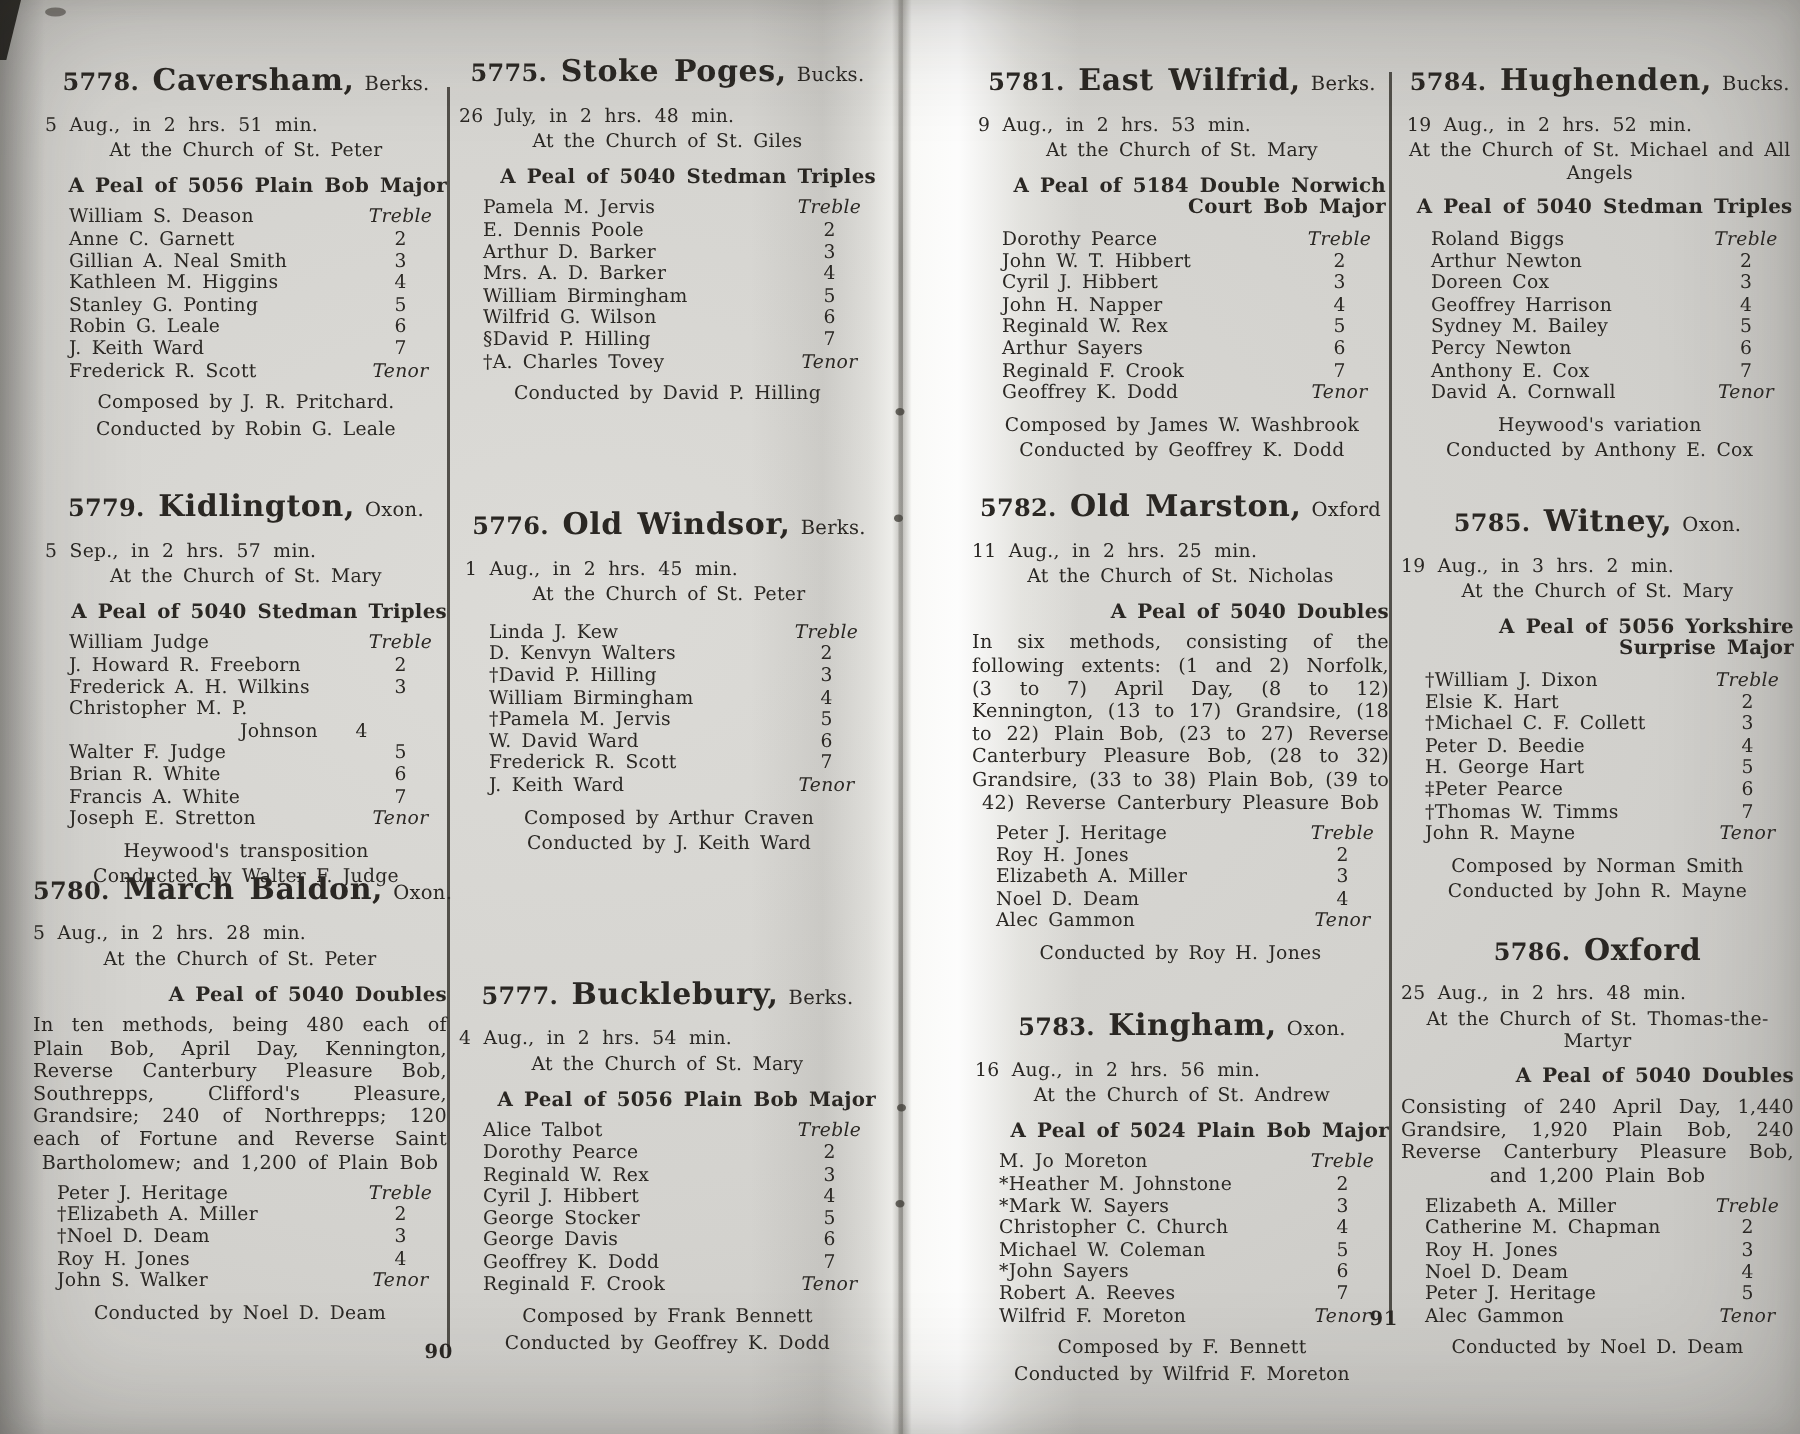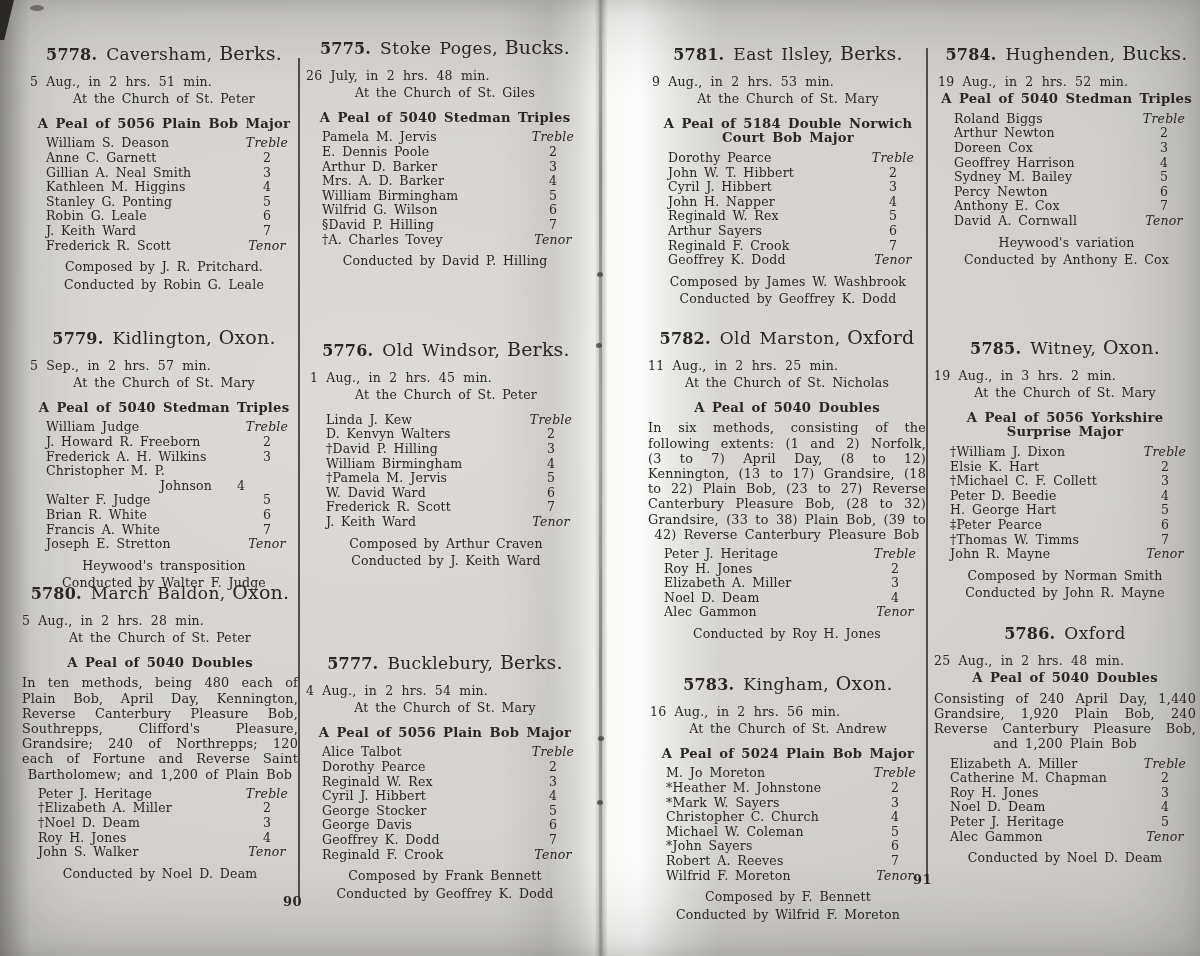--- a/index.html
+++ b/index.html
@@ -46,25 +46,25 @@
   }
   .corner-speck{position:absolute;left:30px;top:5px;width:14px;height:6px;background:#3c3933;border-radius:50%;opacity:.55;}
   
   .rule{position:absolute;width:2px;background:#34322c;opacity:.82;}
   .rule.r1{left:298px;top:58px;height:840px;}
   .rule.r2{left:926px;top:48px;height:832px;}
   
   .peal{position:absolute;font-size:12.5px;line-height:14.6px;letter-spacing:.2px;word-spacing:2.5px;}
   .head{text-align:center;margin-bottom:11px;white-space:nowrap;}
   .head .num{font-weight:bold;font-size:16px;margin-right:9px;}
-  .head .place{font-weight:normal;font-size:17px;letter-spacing:.4px;}
-  .head .county{font-size:19px;}
+  .head .place{font-weight:bold;font-size:20px;letter-spacing:.4px;}
+  .head .county{font-size:13px;}
   .date{text-align:left;margin-bottom:3px;word-spacing:4px;}
   .church{text-align:center;margin-bottom:10px;}
-  .title{text-align:center;font-weight:bold;font-size:13.2px;margin-bottom:5px;letter-spacing:.2px;}
+  .title{text-align:right;font-weight:bold;font-size:13.2px;margin-bottom:5px;letter-spacing:.2px;}
   .desc{text-align:justify;text-align-last:center;font-size:12.8px;line-height:15.2px;margin-bottom:5px;word-spacing:3px;}
   .ringers{padding-left:16px;padding-right:2px;margin-bottom:7px;}
   .ringer{display:flex;align-items:flex-end;}
   .rname{flex:1;text-indent:-8px;padding-left:8px;white-space:nowrap;}
   .rname.long{white-space:normal;max-width:158px;text-align:left;text-align-last:right;}
   .bell{width:58px;text-align:center;flex:none;}
   .bell.word{font-style:italic;}
   .note{text-align:center;margin-top:3px;}
   .pagenum{position:absolute;font-size:13px;font-weight:bold;letter-spacing:.5px;}
   .pagenum.pl{left:283px;top:894px;}
@@ -320,21 +320,21 @@
         </div>
         <div class="ringer">
           <span class="rname">Reginald F. Crook</span>
           <span class="bell word">Tenor</span>
         </div>
       </div>
       <div class="note">Composed by Frank Bennett</div>
       <div class="note">Conducted by Geoffrey K. Dodd</div>
     </section>
     <section class="peal" style="top: 46px; left: 652px; width: 272px;">
-      <div class="head"><span class="num">5781.</span><span class="place">East Ilsley,</span> <span class="county">Berks.</span></div>
+      <div class="head"><span class="num">5781.</span><span class="place">East Wilfrid,</span> <span class="county">Berks.</span></div>
       <div class="date">9 Aug., in 2 hrs. 53 min.</div>
       <div class="church">At the Church of St. Mary</div>
       <div class="title">A Peal of 5184 Double Norwich Court Bob Major</div>
       <div class="ringers">
         <div class="ringer">
           <span class="rname">Dorothy Pearce</span>
           <span class="bell word">Treble</span>
         </div>
         <div class="ringer">
           <span class="rname">John W. T. Hibbert</span>
@@ -436,20 +436,21 @@
           <span class="rname">Wilfrid F. Moreton</span>
           <span class="bell word">Tenor</span>
         </div>
       </div>
       <div class="note">Composed by F. Bennett</div>
       <div class="note">Conducted by Wilfrid F. Moreton</div>
     </section>
     <section class="peal" style="top: 46px; left: 938px; width: 257px;">
       <div class="head"><span class="num">5784.</span><span class="place">Hughenden,</span> <span class="county">Bucks.</span></div>
       <div class="date">19 Aug., in 2 hrs. 52 min.</div>
+      <div class="church">At the Church of St. Michael and All Angels</div>
       <div class="title">A Peal of 5040 Stedman Triples</div>
       <div class="ringers">
         <div class="ringer">
           <span class="rname">Roland Biggs</span>
           <span class="bell word">Treble</span>
         </div>
         <div class="ringer">
           <span class="rname">Arthur Newton</span>
           <span class="bell">2</span>
         </div>
@@ -519,20 +520,21 @@
           <span class="rname">John R. Mayne</span>
           <span class="bell word">Tenor</span>
         </div>
       </div>
       <div class="note">Composed by Norman Smith</div>
       <div class="note">Conducted by John R. Mayne</div>
     </section>
     <section class="peal" style="top: 626px; left: 934px; width: 262px;">
       <div class="head"><span class="num">5786.</span><span class="place">Oxford</span></div>
       <div class="date">25 Aug., in 2 hrs. 48 min.</div>
+      <div class="church">At the Church of St. Thomas-the-Martyr</div>
       <div class="title">A Peal of 5040 Doubles</div>
       <div class="desc">Consisting of 240 April Day, 1,440 Grandsire, 1,920 Plain Bob, 240 Reverse Canterbury Pleasure Bob, and 1,200 Plain Bob</div>
       <div class="ringers">
         <div class="ringer">
           <span class="rname">Elizabeth A. Miller</span>
           <span class="bell word">Treble</span>
         </div>
         <div class="ringer">
           <span class="rname">Catherine M. Chapman</span>
           <span class="bell">2</span>

